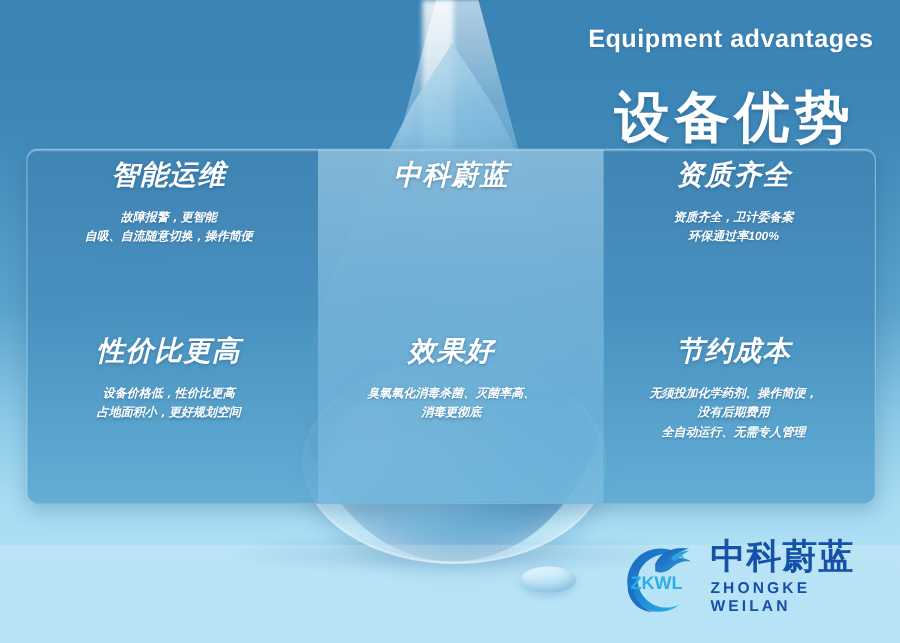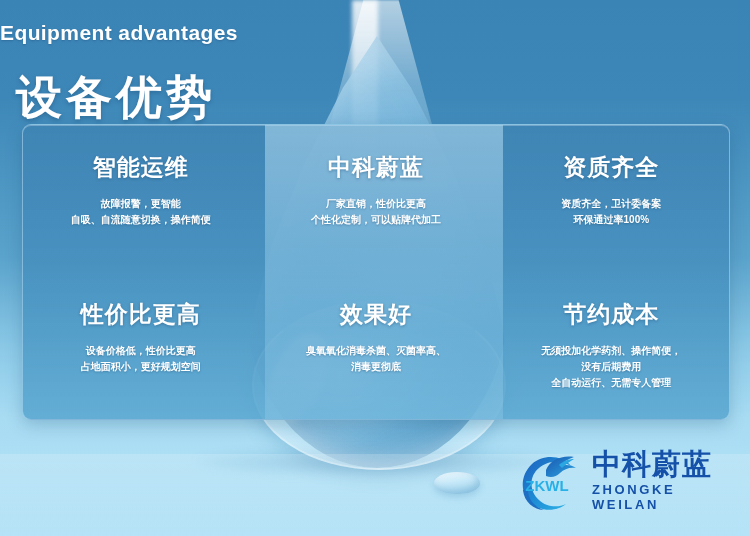--- a/index.html
+++ b/index.html
@@ -137,21 +137,21 @@
     height: 82px;
     background: linear-gradient(180deg, rgba(255,255,255,0.18), rgba(255,255,255,0));
   }
 
   
   .header {
     position: absolute;
     left: 0;
     top: 0;
     width: 728px;
-    text-align: left;
+    text-align: right;
     z-index: 5;
   }
   .title-en {
     margin: 0;
     padding-top: 21px;
     font-size: 21px;
     font-weight: bold;
     color: #ffffff;
     letter-spacing: 0.4px;
     text-shadow: 0 1px 2px rgba(25,70,110,0.35);
@@ -205,21 +205,22 @@
     width: 33.333%;
     box-sizing: border-box;
     padding: 0 14px;
     z-index: 2;
   }
 
   .cell {
     position: relative;
     height: 50%;
     box-sizing: border-box;
-    padding-top: 27px;
+    padding-top: 5px;
+    font-style: italic;
   }
 
   .cell-title {
     margin: 0;
     text-align: center;
     font-size: 23px;
     font-weight: bold;
     color: #ffffff;
     letter-spacing: 1px;
     text-shadow: 0 1px 3px rgba(25,70,110,0.45);
@@ -316,24 +317,20 @@
         <ul class="cell-lines">
           <li>设备价格低，性价比更高</li>
           <li>占地面积小，更好规划空间</li>
         </ul>
       </div>
     </div>
 
     <div class="col">
       <div class="cell">
         <div class="cell-title">中科蔚蓝</div>
-        <ul class="cell-lines">
-          <li>厂家直销，性价比更高</li>
-          <li>个性化定制，可以贴牌代加工</li>
-        </ul>
       </div>
       <div class="cell">
         <div class="cell-title">效果好</div>
         <ul class="cell-lines">
           <li>臭氧氧化消毒杀菌、灭菌率高、</li>
           <li>消毒更彻底</li>
         </ul>
       </div>
     </div>
 

